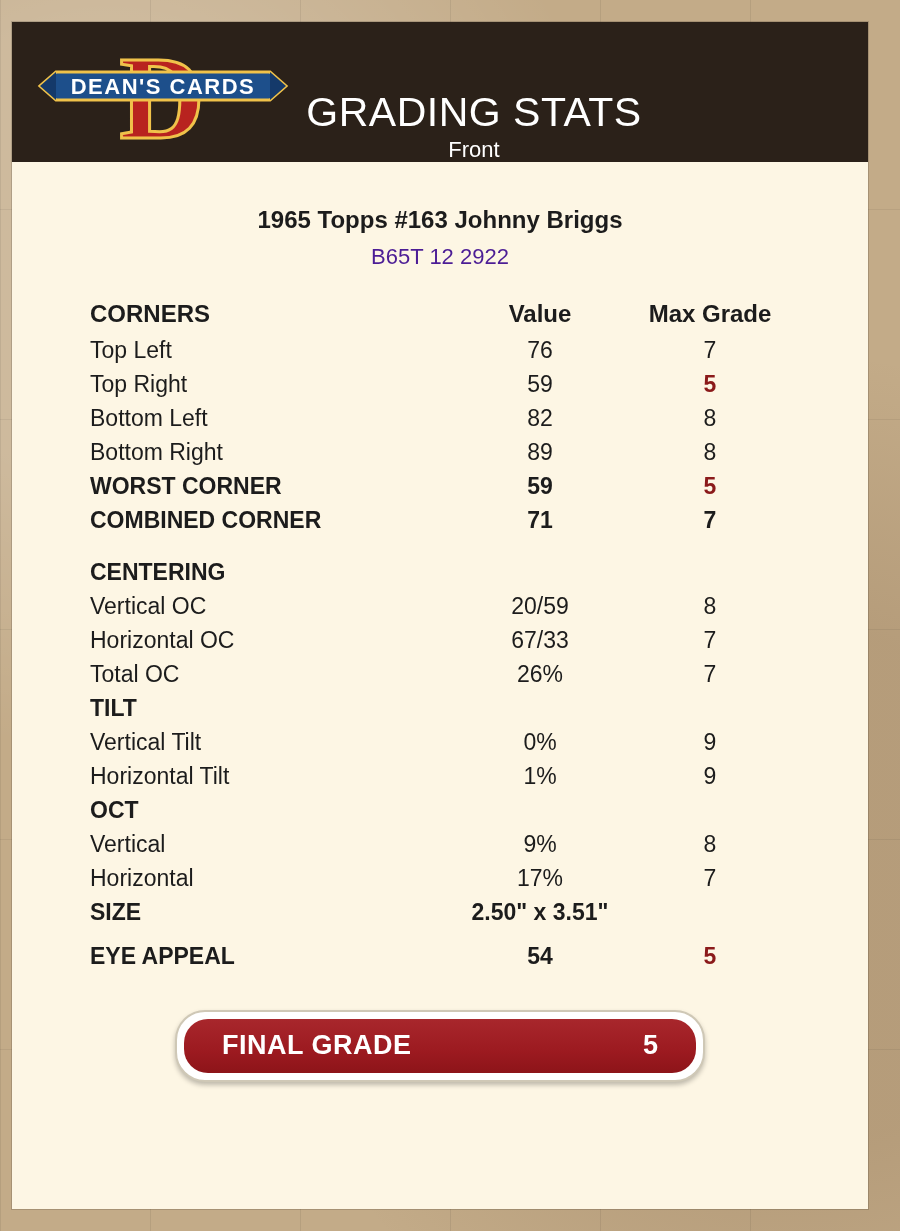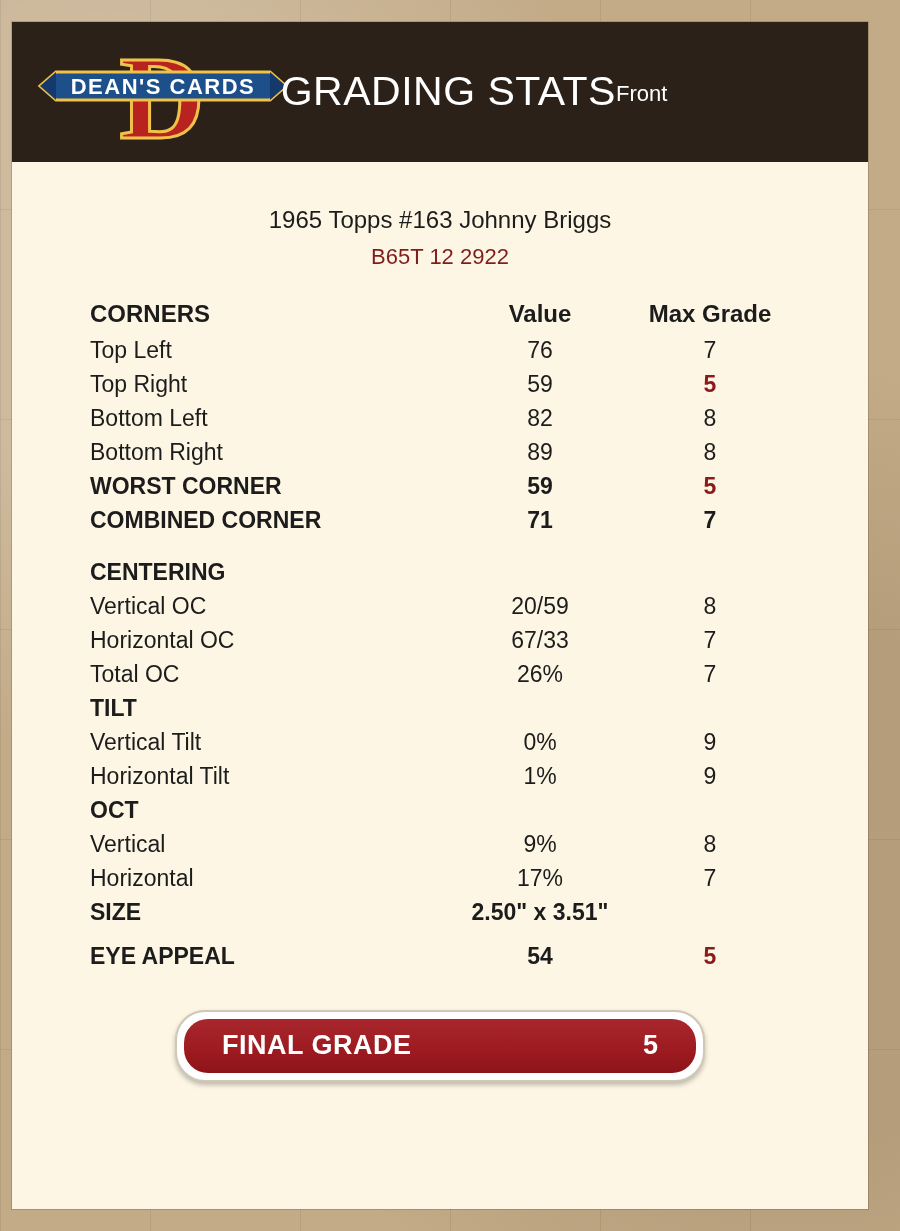--- a/index.html
+++ b/index.html
@@ -48,51 +48,51 @@
     width: 258px;
     height: 118px;
   }
   .header-titles {
     position: absolute;
     left: 0;
     right: 0;
     top: 0;
     bottom: 0;
     display: flex;
-    flex-direction: row;
+    flex-direction: column;
     align-items: center;
-    justify-content: center;
+    justify-content: flex-end;
     padding-left: 68px;
   }
   .header-title {
     color: #ffffff;
     font-size: 41px;
     letter-spacing: 0.5px;
     line-height: 1.05;
   }
   .header-sub {
     color: #ffffff;
     font-size: 22px;
     margin-top: 4px;
     line-height: 1.1;
   }
   .body {
     padding: 0 38px;
   }
   .card-title {
     text-align: center;
     font-size: 24px;
-    font-weight: normal;
+    font-weight: bold;
     color: #1c1c1c;
     margin-top: 44px;
   }
   .card-sub {
     text-align: center;
     font-size: 22px;
-    color: #7f1d1d;
+    color: #4c1d95;
     margin-top: 10px;
   }
   table.stats {
     width: 700px;
     margin: 26px auto 10px auto;
     border-collapse: collapse;
     color: #1c1c1c;
   }
   table.stats td {
     font-size: 23px;

